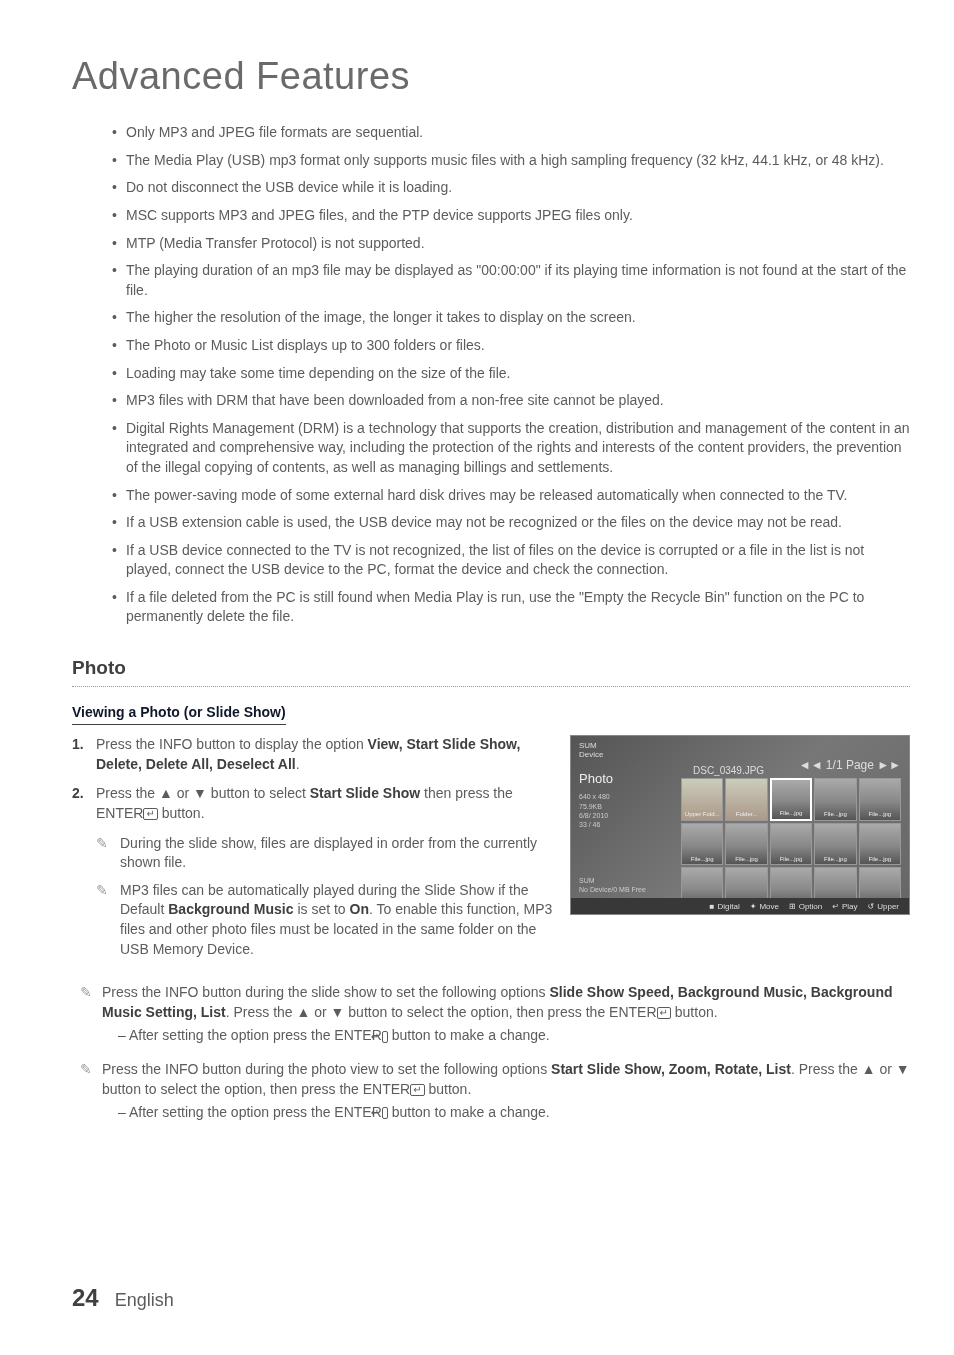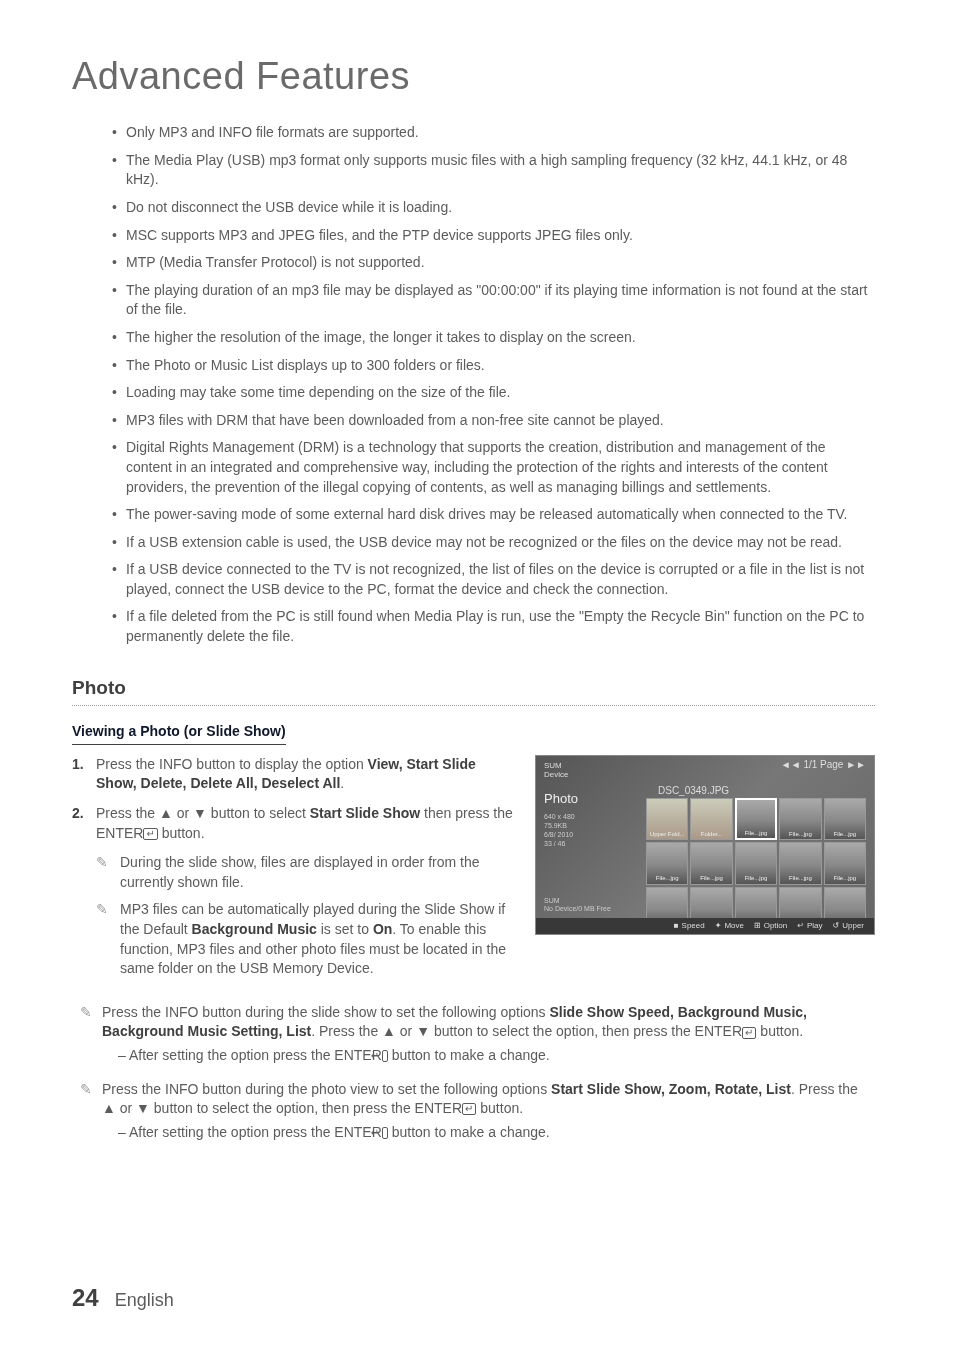--- a/index.html
+++ b/index.html
@@ -6,21 +6,21 @@
     body {
       font-family: Arial, Helvetica, sans-serif;
       background: #ffffff;
       color: #5a5a5a;
       width: 954px;
       margin: 0;
       padding: 0;
       line-height: 1.4;
     }
     .page {
-      padding: 50px 79px 40px 72px;
+      padding: 50px 44px 40px 72px;
       min-height: 1355px;
       position: relative;
     }
     .title {
       font-size: 38px;
       font-weight: 300;
       color: #6a6a6a;
       margin-bottom: 20px;
       letter-spacing: 0.5px;
     }
@@ -134,23 +134,23 @@
     }
     .sc-top {
       position: absolute;
       top: 6px;
       left: 8px;
       font-size: 8px;
       line-height: 1.1;
     }
     .sc-page {
       position: absolute;
-      top: 2px;
+      top: 21px;
       right: 8px;
-      font-size: 10px;
+      font-size: 12px;
     }
     .sc-side {
       position: absolute;
       left: 8px;
       top: 34px;
       font-size: 10px;
     }
     .sc-side .ph {
       font-size: 13px;
       margin-bottom: 4px;
@@ -244,21 +244,21 @@
       color: #5c5c5c;
     }
   </style>
 </head>
 <body>
 
 <div class="page">
   <h1 class="title">Advanced Features</h1>
 
   <ul class="bullets">
-    <li>Only MP3 and INFO file formats are supported.</li>
+    <li>Only MP3 and JPEG file formats are sequential.</li>
     <li>The Media Play (USB) mp3 format only supports music files with a high sampling frequency (32 kHz, 44.1 kHz, or 48 kHz).</li>
     <li>Do not disconnect the USB device while it is loading.</li>
     <li>MSC supports MP3 and JPEG files, and the PTP device supports JPEG files only.</li>
     <li>MTP (Media Transfer Protocol) is not supported.</li>
     <li>The playing duration of an mp3 file may be displayed as "00:00:00" if its playing time information is not found at the start of the file.</li>
     <li>The higher the resolution of the image, the longer it takes to display on the screen.</li>
     <li>The Photo or Music List displays up to 300 folders or files.</li>
     <li>Loading may take some time depending on the size of the file.</li>
     <li>MP3 files with DRM that have been downloaded from a non-free site cannot be played.</li>
     <li>Digital Rights Management (DRM) is a technology that supports the creation, distribution and management of the content in an integrated and comprehensive way, including the protection of the rights and interests of the content providers, the prevention of the illegal copying of contents, as well as managing billings and settlements.</li>
@@ -330,21 +330,21 @@
         <div class="thumb">File...jpg</div>
         <div class="thumb">File...jpg</div>
         <div class="thumb">File...jpg</div>
         <div class="thumb">File...jpg</div>
         <div class="thumb">File...jpg</div>
       </div>
       <div class="sc-bottom">
         <span>SUM</span><br><span>No Device/0 MB  Free</span>
       </div>
       <div class="sc-bar">
-        <span class="bi">■ <span>Speed</span></span>
+        <span class="bi">■ <span>Digital</span></span>
         <span class="bi">✦ <span>Move</span></span>
         <span class="bi">⊞ <span>Option</span></span>
         <span class="bi">↵ <span>Play</span></span>
         <span class="bi">↺ <span>Upper</span></span>
       </div>
     </div>
   </div>
 
   <div class="tip">
     <span class="hand">✎</span>

